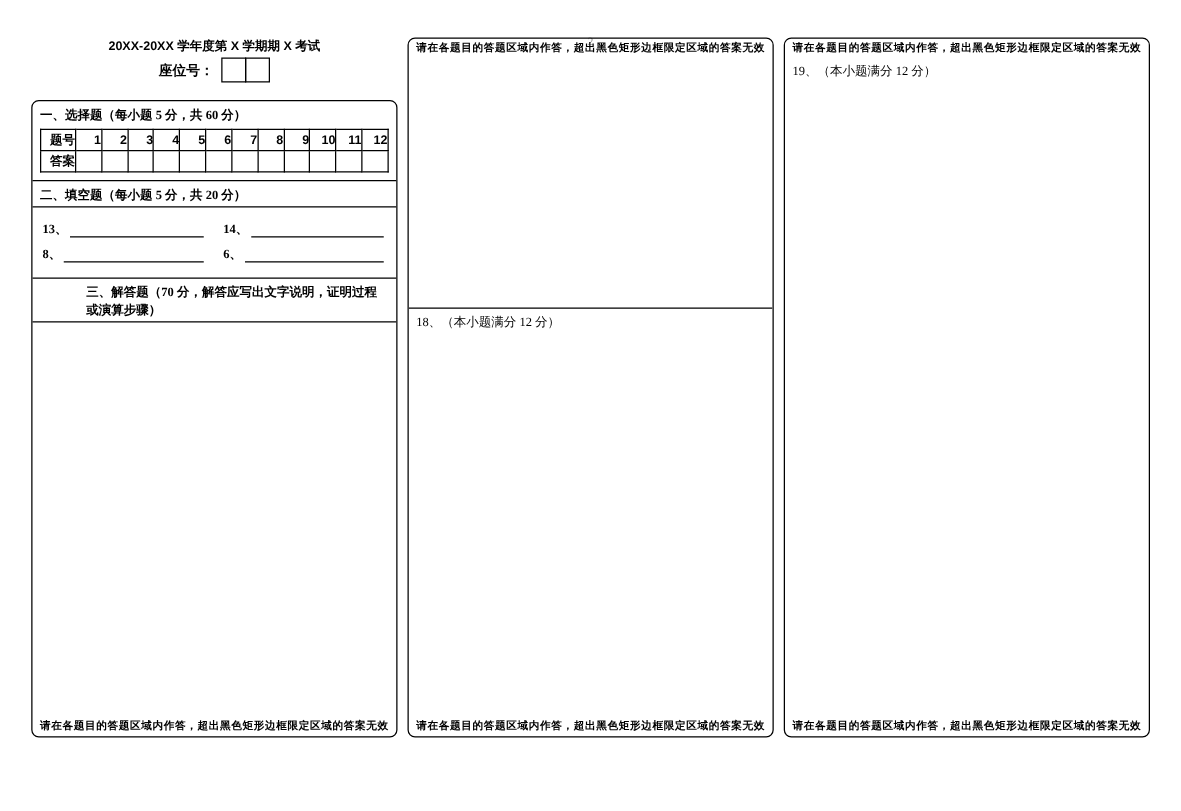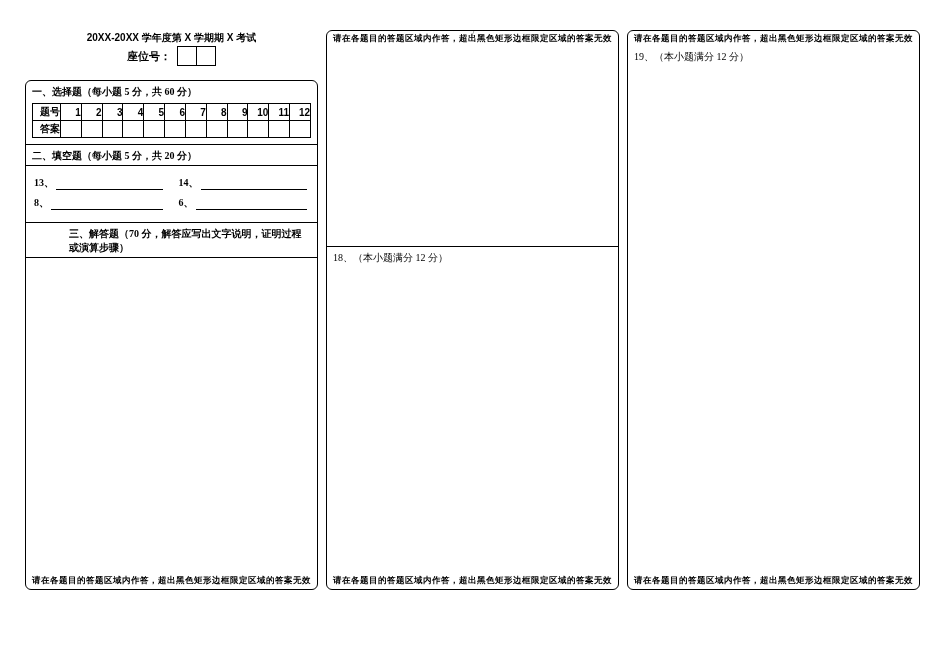--- a/index.html
+++ b/index.html
@@ -100,21 +100,21 @@
     .q-label { font-size: 10px; padding: 4px 6px; }
     .spacer { flex: 1; }
     
     .col2-inner {
       flex: 1;
       display: flex;
       flex-direction: column;
     }
     .split-line { border-top: 1px solid #000; }
     .upper-half { flex: 0 0 38%; }
-    .lower-half { flex: 1; display: flex; flex-direction: column; }
+    .lower-half { flex: 1; display: flex; flex-direction: row; text-align: right; }
     
     .col3-inner { flex:1; display:flex; flex-direction:row; }
   </style>
 </head>
 <body>
 
 <div class="page-number">2</div>
 
 <div class="sheet">
 

